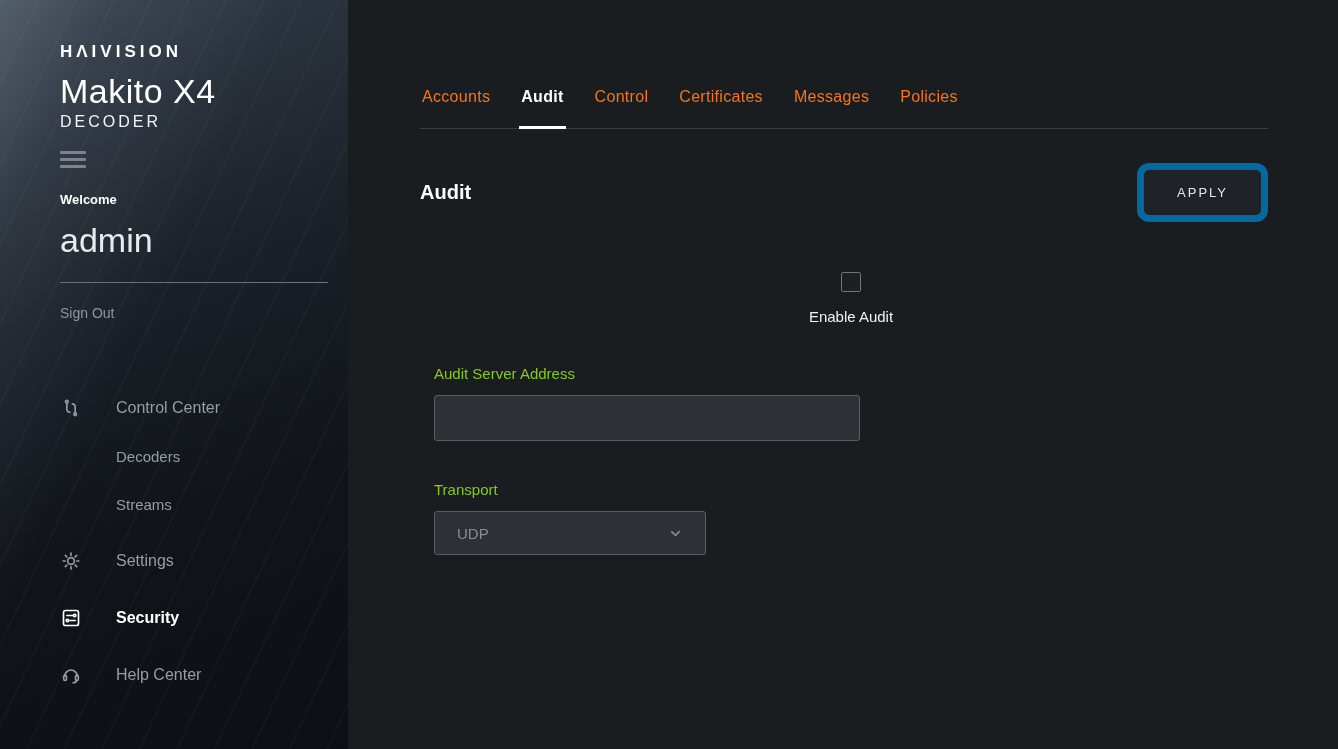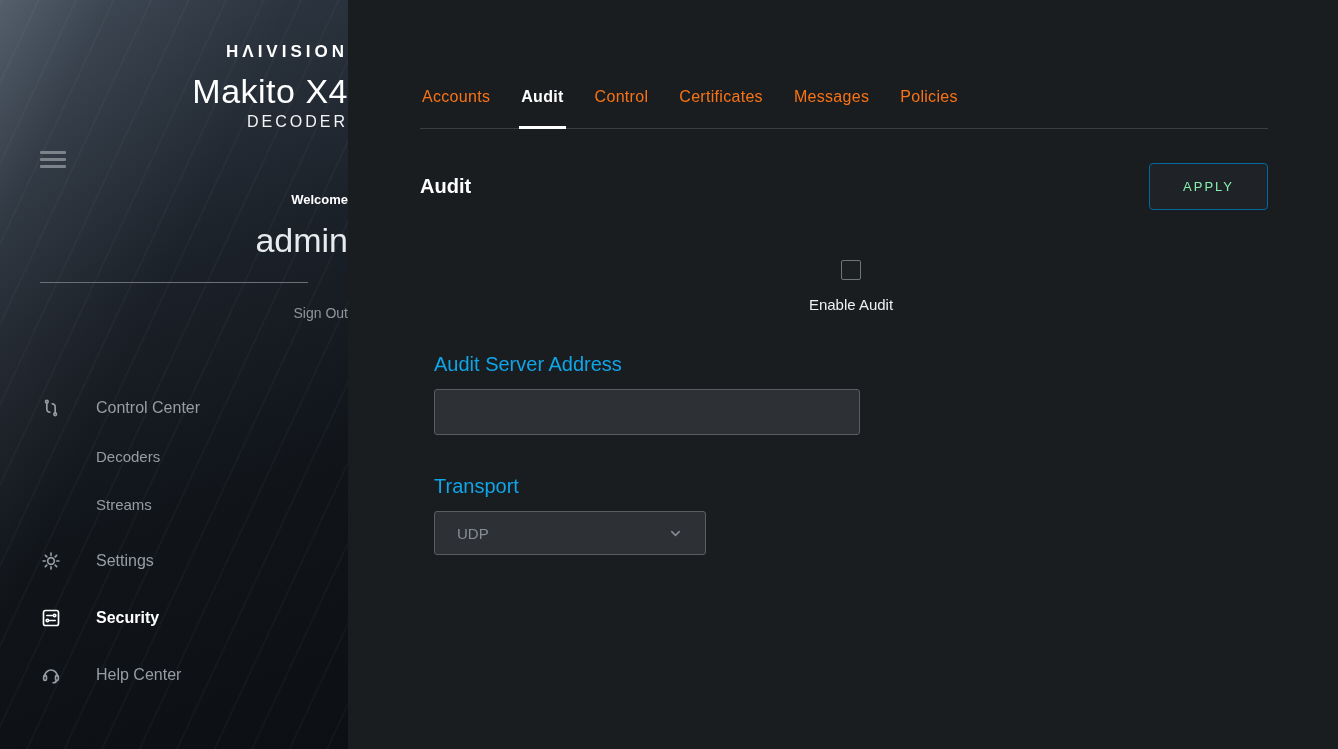--- a/index.html
+++ b/index.html
@@ -10,27 +10,26 @@
     overflow: hidden;
   }
   .app { display: flex; width: 1338px; height: 749px; }
 
   
   .sidebar {
     position: relative;
     width: 348px;
     flex: 0 0 348px;
     height: 100%;
-    padding: 42px 0 0 40px;
+    padding: 42px 0 0 60px;
     color: #fff;
     background:
       linear-gradient(115deg, rgba(200,215,230,0.22) 0%, rgba(160,175,190,0.10) 16%, rgba(255,255,255,0) 42%),
       linear-gradient(160deg, #333d49 0%, #1b2129 38%, #11151a 65%, #0c0f13 100%);
     overflow: hidden;
-    text-align: right;
   }
   .sidebar::before {
     content: "";
     position: absolute; inset: 0;
     background: repeating-linear-gradient(115deg,
       rgba(255,255,255,0.05) 0px, rgba(255,255,255,0.05) 2px,
       rgba(255,255,255,0) 2px, rgba(255,255,255,0) 34px);
     opacity: .5;
     pointer-events: none;
   }
@@ -82,41 +81,41 @@
   }
   .tab.active { color: #ffffff; font-weight: 600; border-bottom-color: #ffffff; }
 
   .page-head { margin-top: 34px; display: flex; justify-content: space-between; align-items: center; }
   .page-title { font-size: 20px; font-weight: 700; color: #ffffff; }
   .apply-btn {
     font-family: "Liberation Sans", sans-serif;
     padding: 15px 33px;
     font-size: 13px;
     letter-spacing: 2px;
-    color: #86efac;
+    color: #e5e5e5;
     background: #1f2226;
-    border: 1px solid #0369a1;
-    border-radius: 4px;
+    border: 7px solid #0369a1;
+    border-radius: 12px;
     cursor: pointer;
   }
 
   .form { margin-top: 50px; padding-left: 14px; }
 
   .check-row { display: flex; align-items: center; gap: 16px; flex-direction: column; }
   .checkbox {
     width: 20px; height: 20px;
     border: 1px solid #70757a;
     border-radius: 2px;
     background: #1d2023;
     cursor: pointer;
   }
   .check-label { font-size: 15px; color: #eef1f2; }
 
   .field { margin-top: 40px; }
-  .field-label { font-size: 20px; color: #0ea5e9; margin-bottom: 13px; }
+  .field-label { font-size: 15px; color: #84cc16; margin-bottom: 13px; }
   .text-input {
     width: 426px; height: 46px;
     background: #2d3035;
     border: 1px solid #5a5e63;
     border-radius: 3px;
     color: #dfe2e4;
     font-size: 15px;
     padding: 0 14px;
     font-family: "Liberation Sans", sans-serif;
     outline: none;

